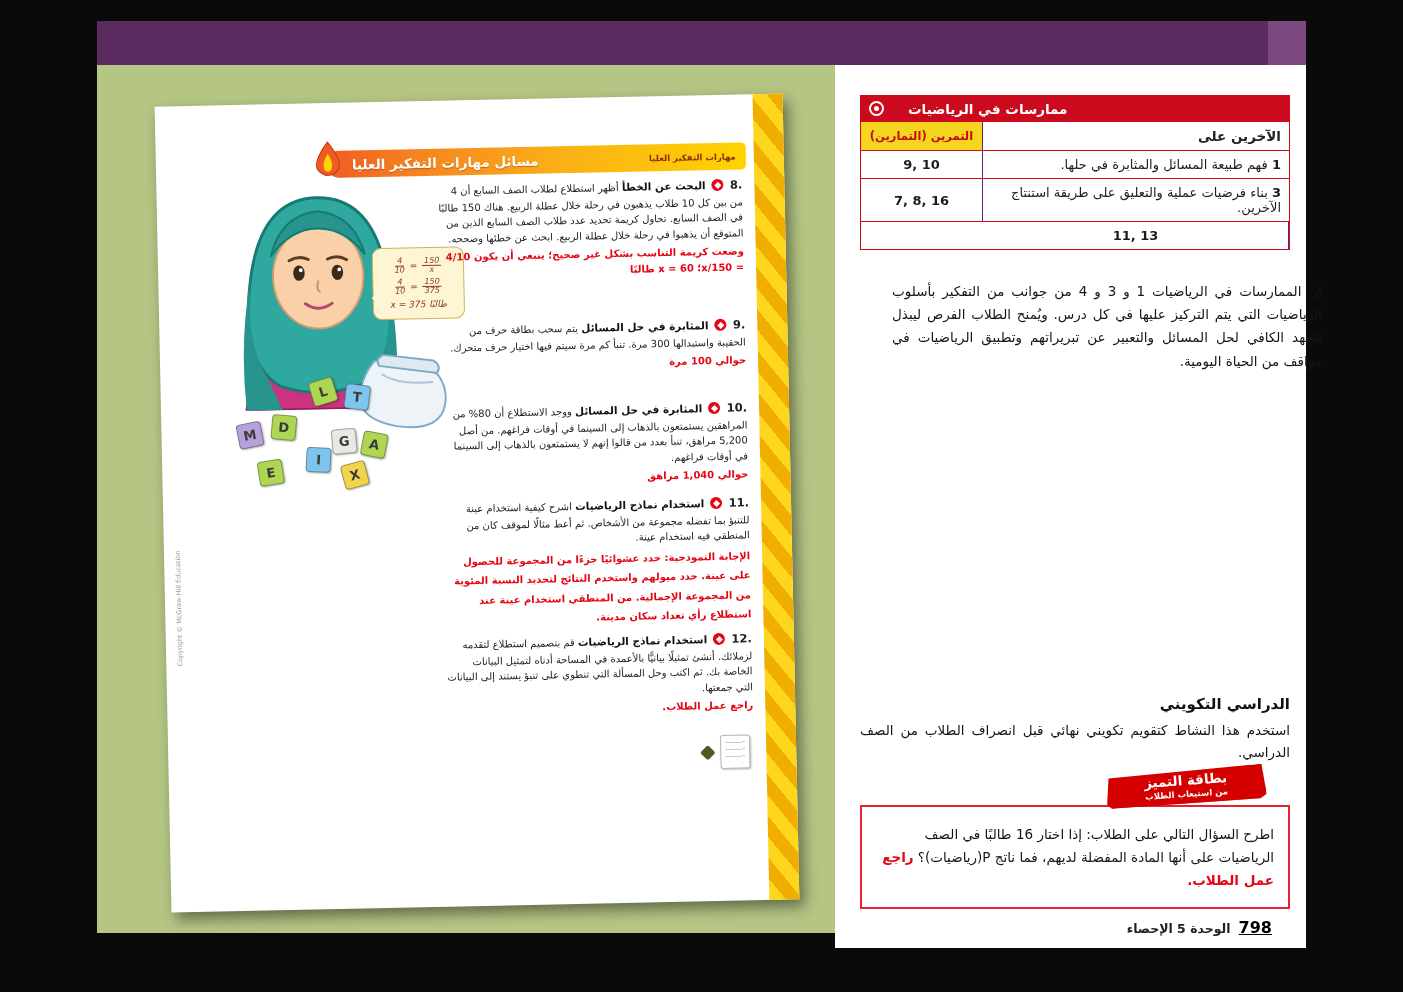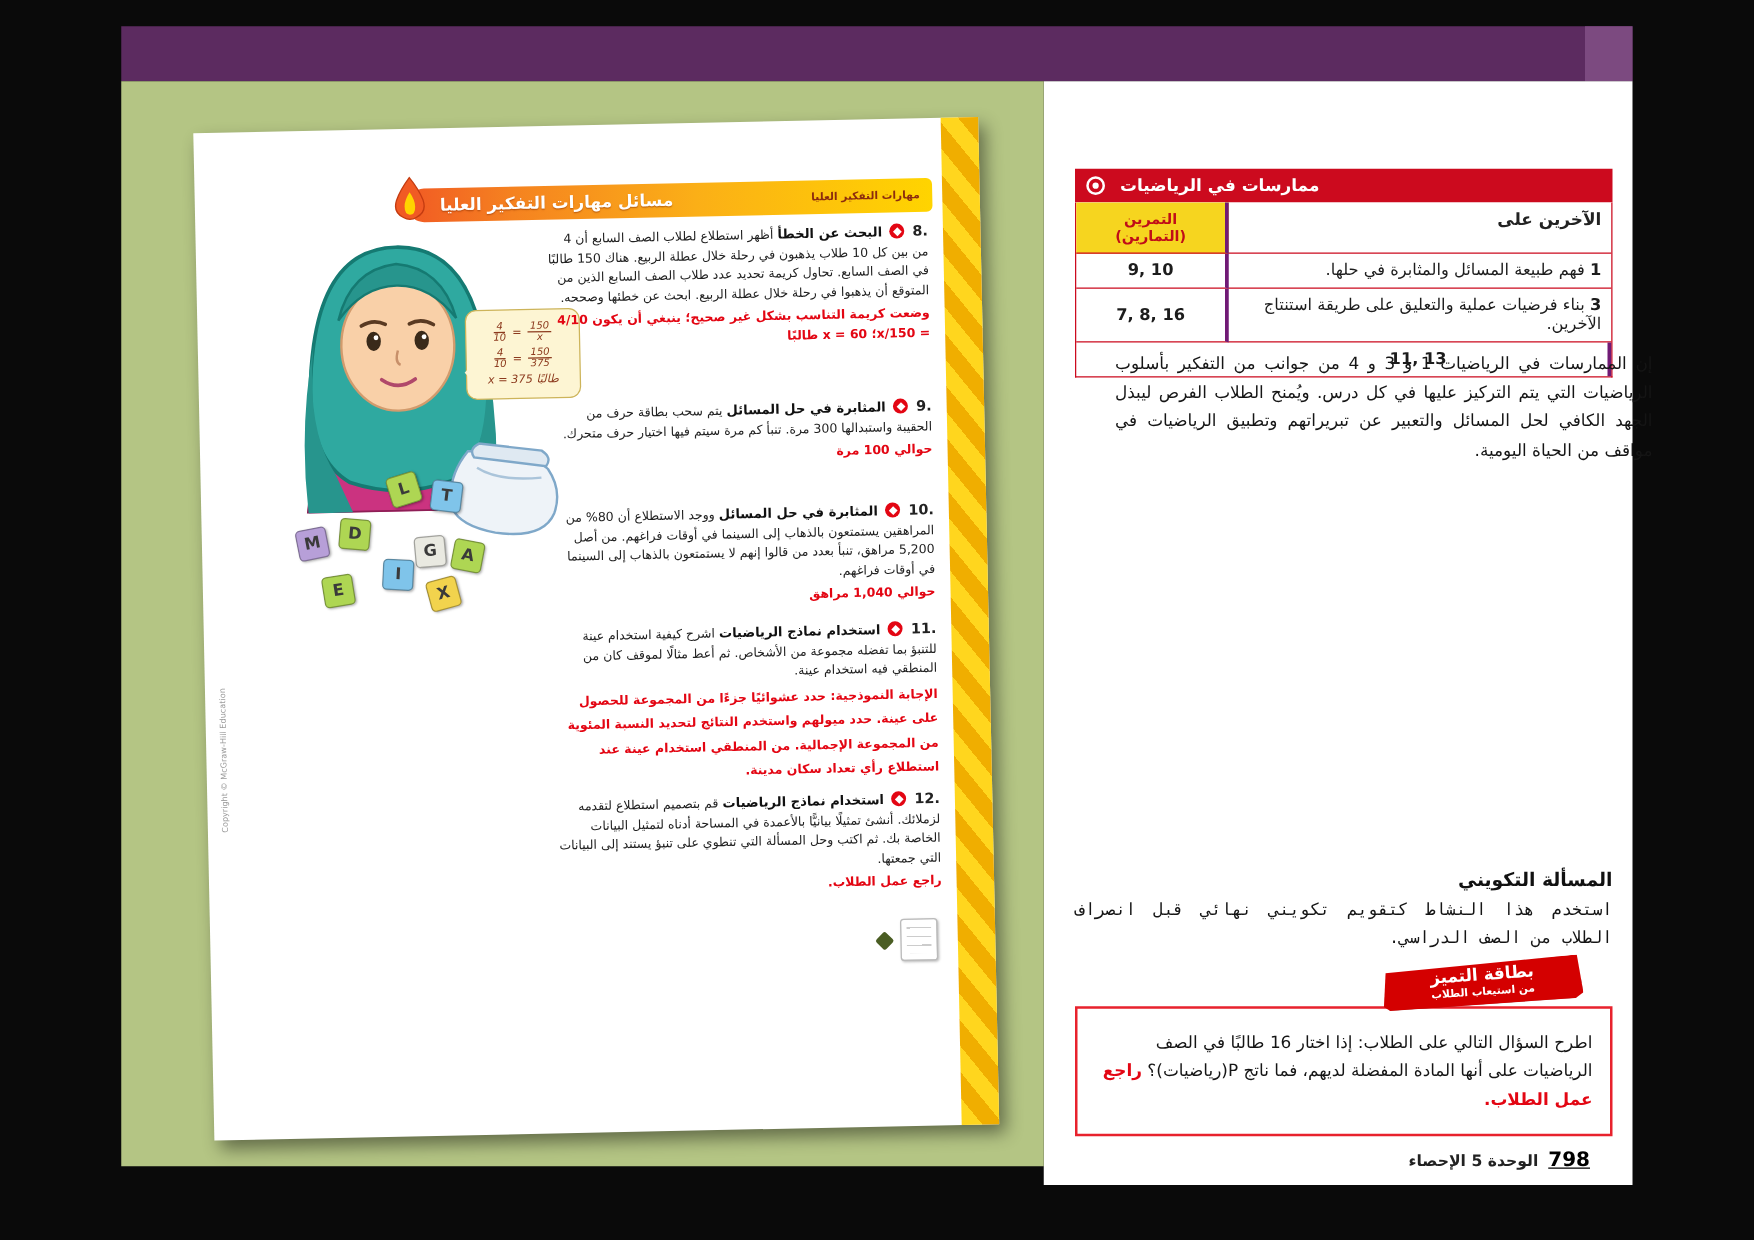--- a/index.html
+++ b/index.html
@@ -9,36 +9,36 @@
   .stage { position:absolute; inset:0; }
 
   
   .purple-bar { position:absolute; left:97px; top:21px; width:1209px; height:44px; background:#5c2b60; }
   .purple-notch { position:absolute; right:0; top:0; width:38px; height:100%; background:#7c4a80; }
 
   
   .right-panel { position:absolute; left:835px; top:65px; width:471px; height:883px; background:#ffffff; }
 
   .mp-table { position:absolute; left:25px; top:30px; width:430px; }
-  .mp-titlebar { height:27px; background:#cc0a1e; display:flex; align-items:center; gap:12px; padding:0 9px; direction:ltr;margin-top:40px; }
+  .mp-titlebar { height:27px; background:#cc0a1e; display:flex; align-items:center; gap:24px; padding:0 9px; direction:ltr; }
   .mp-badge { width:15px; height:15px; border:2px solid #fff; border-radius:50%; position:relative; flex:0 0 auto; }
   .mp-badge::after { content:""; position:absolute; left:3px; top:3px; width:5px; height:5px; background:#fff; border-radius:50%; }
   .mp-title { color:#fff; font-weight:bold; font-size:13.5px; }
   .mp-grid { display:grid; grid-template-columns:1fr 122px; direction:rtl; border:1.5px solid #cc0a1e; border-top:none; background:#fff; }
   .cell { border-bottom:1px solid #cc0a1e; padding:6px 8px; font-size:13px; color:#1c1c1c; }
-  .cell.ex { border-right:3px solid #701a75; text-align:center; direction:ltr; font-weight:bold; display:flex; align-items:center; justify-content:center; }
+  .cell.ex { border-right:1px solid #701a75; text-align:center; direction:ltr; font-weight:bold; display:flex; align-items:center; justify-content:center; }
   .cell.head.ex { background:#f6d51f; color:#c00d18; font-weight:bold; font-size:11.5px; }
   .cell.head.focus { font-weight:bold; font-size:13.5px; color:#222; }
   .cell.last { border-bottom:none; }
   .cell .rownum { font-weight:bold; }
 
   .intro { position:absolute; left:25px; top:215px; width:430px; direction:rtl; text-align:justify; font-size:13.5px; line-height:1.72; color:#151515;margin-left:32px; }
 
   .formative-h { position:absolute; left:25px; top:630px; width:430px; direction:rtl; text-align:right; font-size:15px; font-weight:bold; color:#111; }
-  .formative-b { position:absolute; left:25px; top:654px; width:430px; direction:rtl; text-align:justify; font-size:13.5px; line-height:1.65; color:#151515;font-family:Liberation Mono, monospace; }
+  .formative-b { position:absolute; left:25px; top:654px; width:430px; direction:rtl; text-align:justify; font-size:13.5px; line-height:1.65; color:#151515; }
 
   .ribbon { position:absolute; right:40px; top:704px; width:160px; transform:rotate(-4deg); background:#d40000; color:#fff; text-align:center; padding:4px 6px 5px; z-index:3; box-shadow:2px 2px 4px rgba(0,0,0,.35);
             clip-path:polygon(2% 12%, 98% 0%, 100% 88%, 96% 100%, 3% 100%, 0% 90%); }
   .ribbon .r1 { font-size:13.5px; font-weight:bold; line-height:1.15; }
   .ribbon .r2 { font-size:8.5px; font-weight:bold; }
 
   .exit-card { position:absolute; left:25px; top:740px; width:430px; min-height:104px; border:2px solid #e8222d; background:#fff; padding:16px 14px 10px; direction:rtl; text-align:right; font-size:13.5px; line-height:1.7; color:#151515; }
   .exit-answer { color:#e30613; font-weight:bold; }
 
   .footer { position:absolute; right:34px; top:853px; direction:rtl; display:flex; align-items:baseline; gap:8px; }
@@ -126,21 +126,21 @@
           <span>بناء فرضيات عملية والتعليق على طريقة استنتاج الآخرين.</span>
         </div>
         <div class="cell ex">7, 8, 16</div>
 
         <div class="cell ex last">11, 13</div>
       </div>
     </div>
 
     <p class="intro">إن الممارسات في الرياضيات 1 و 3 و 4 من جوانب من التفكير بأسلوب الرياضيات التي يتم التركيز عليها في كل درس. ويُمنح الطلاب الفرص ليبذل الجهد الكافي لحل المسائل والتعبير عن تبريراتهم وتطبيق الرياضيات في مواقف من الحياة اليومية.</p>
 
-    <h3 class="formative-h">المسألة التكويني</h3>
+    <h3 class="formative-h">الدراسي التكويني</h3>
     <p class="formative-b">استخدم هذا النشاط كتقويم تكويني نهائي قبل انصراف الطلاب من الصف الدراسي.</p>
 
     <div class="ribbon">
       <div class="r1">بطاقة التميز</div>
       <div class="r2">من استيعاب الطلاب</div>
     </div>
     <div class="exit-card">
       <span>اطرح السؤال التالي على الطلاب: إذا اختار 16 طالبًا في الصف الرياضيات على أنها المادة المفضلة لديهم، فما ناتج P(رياضيات)؟ </span>
       <span class="exit-answer">راجع عمل الطلاب.</span>
     </div>

